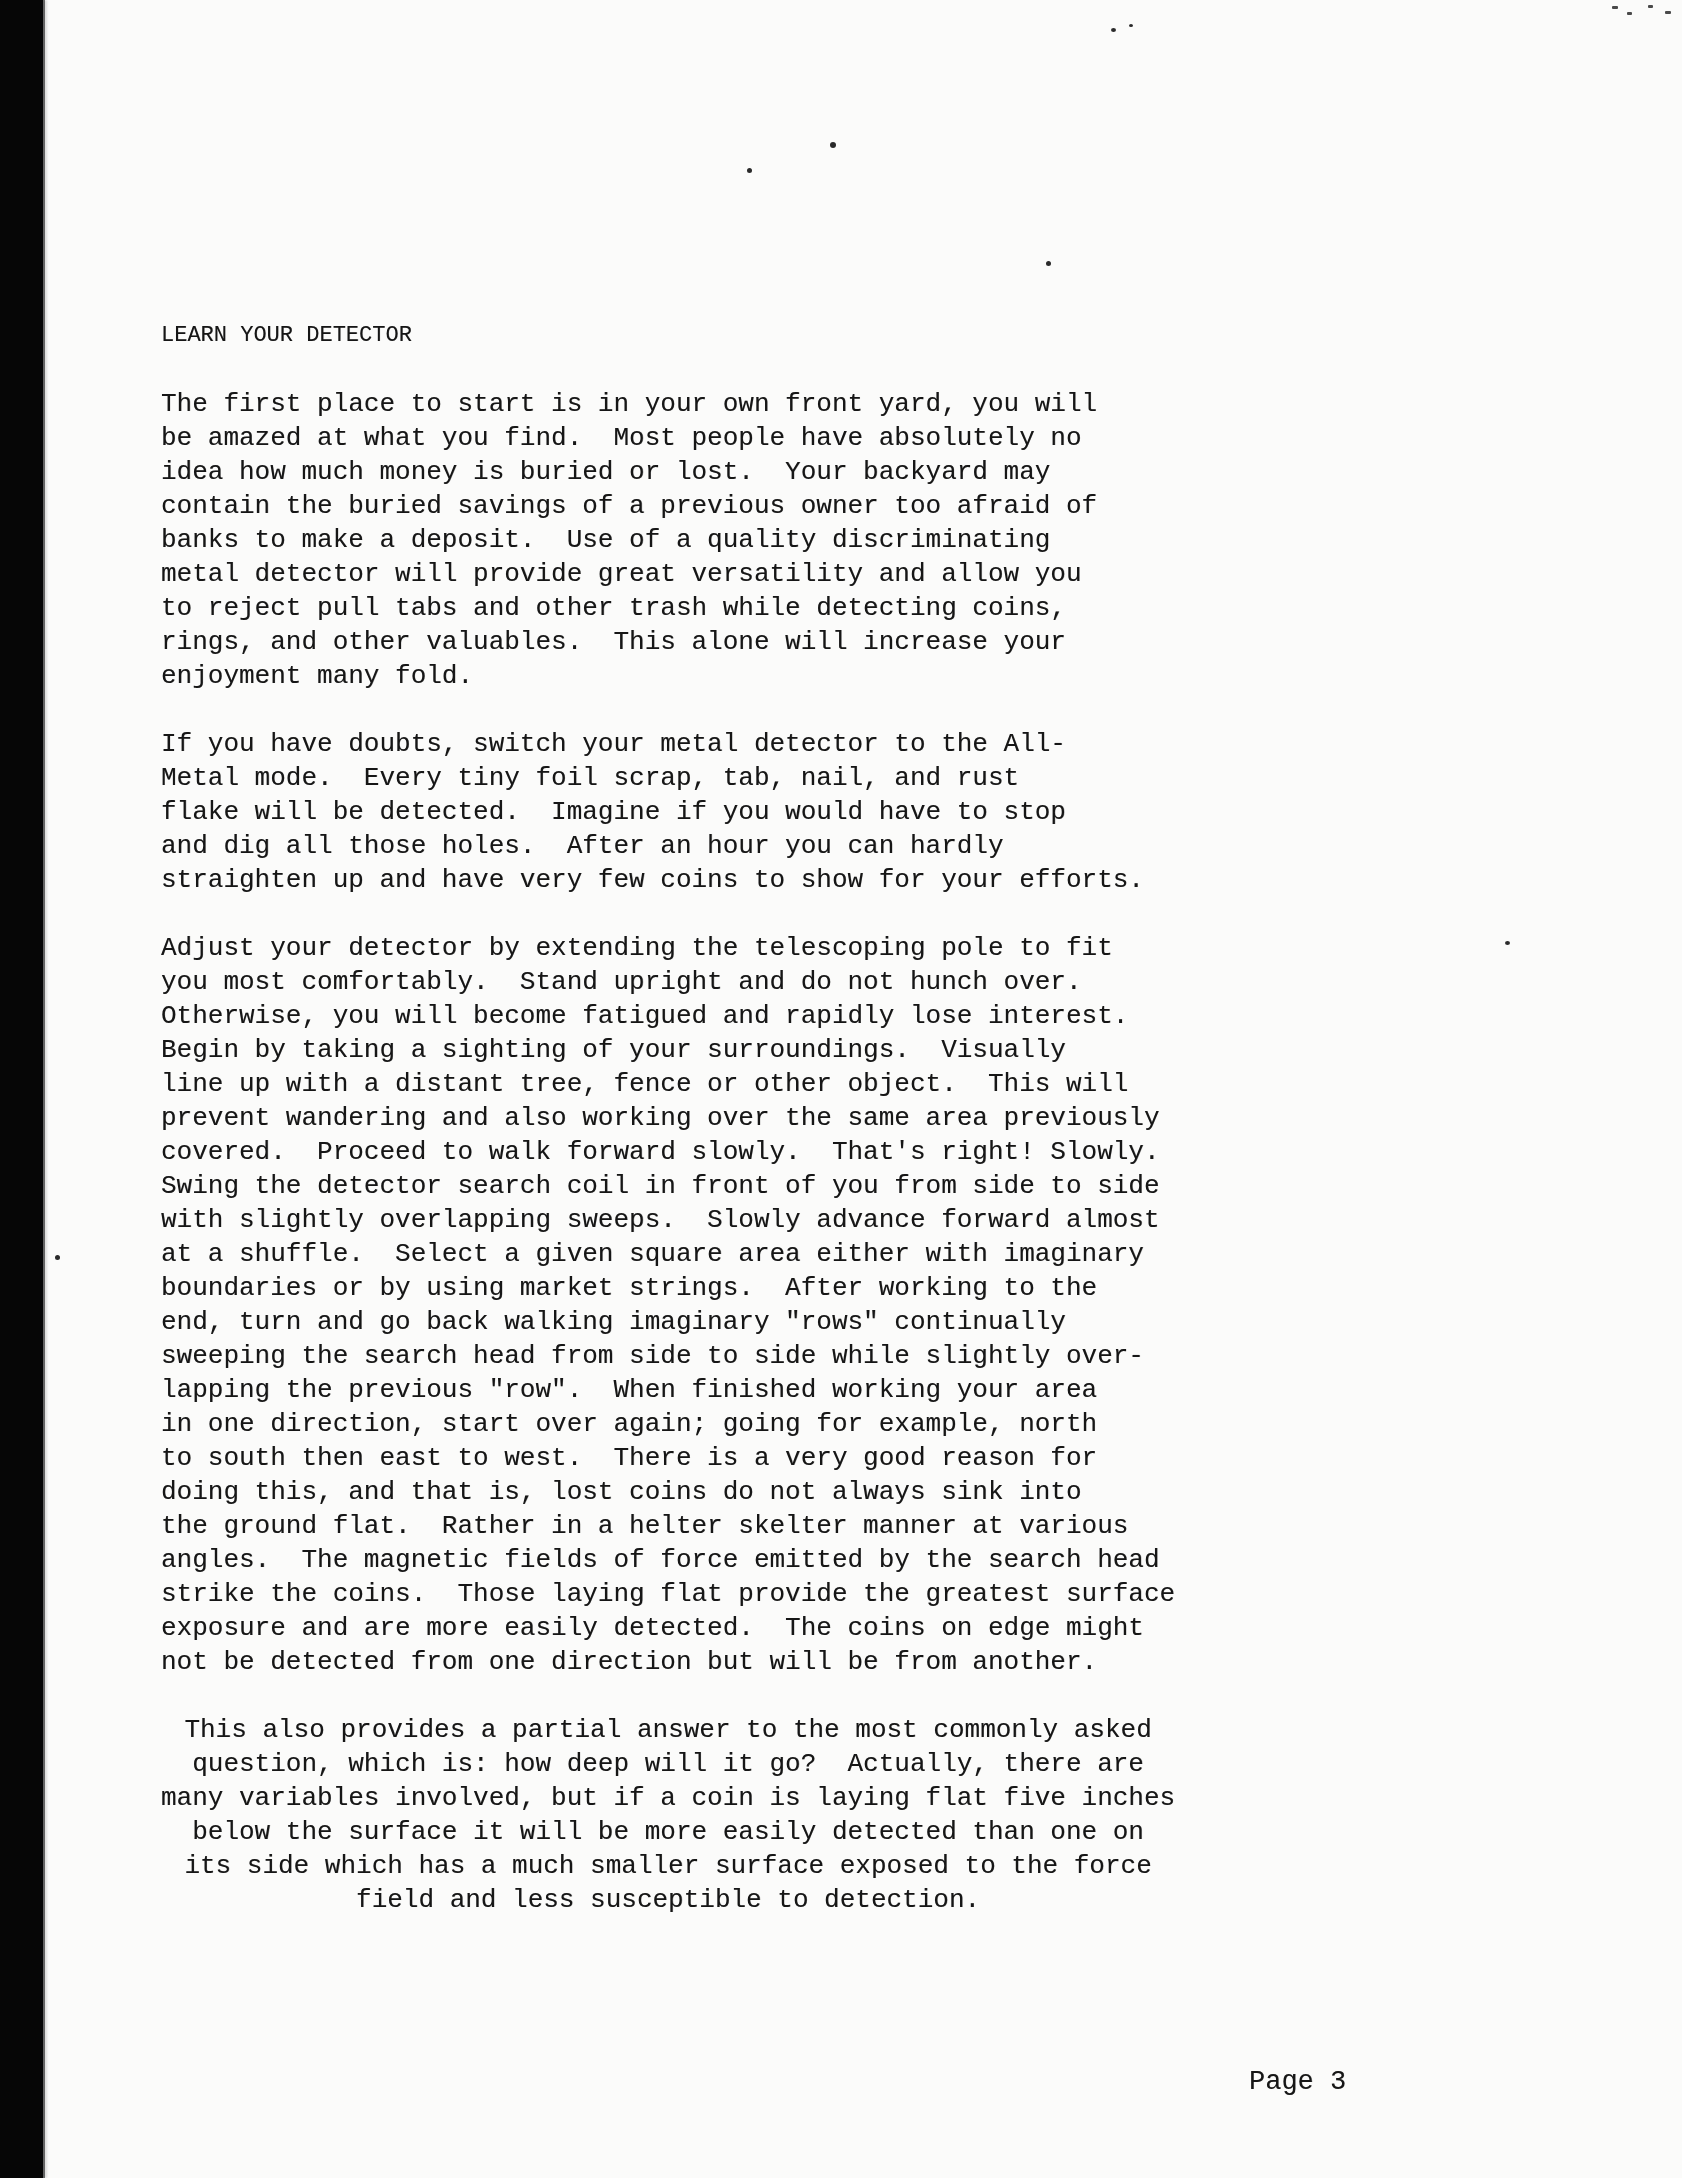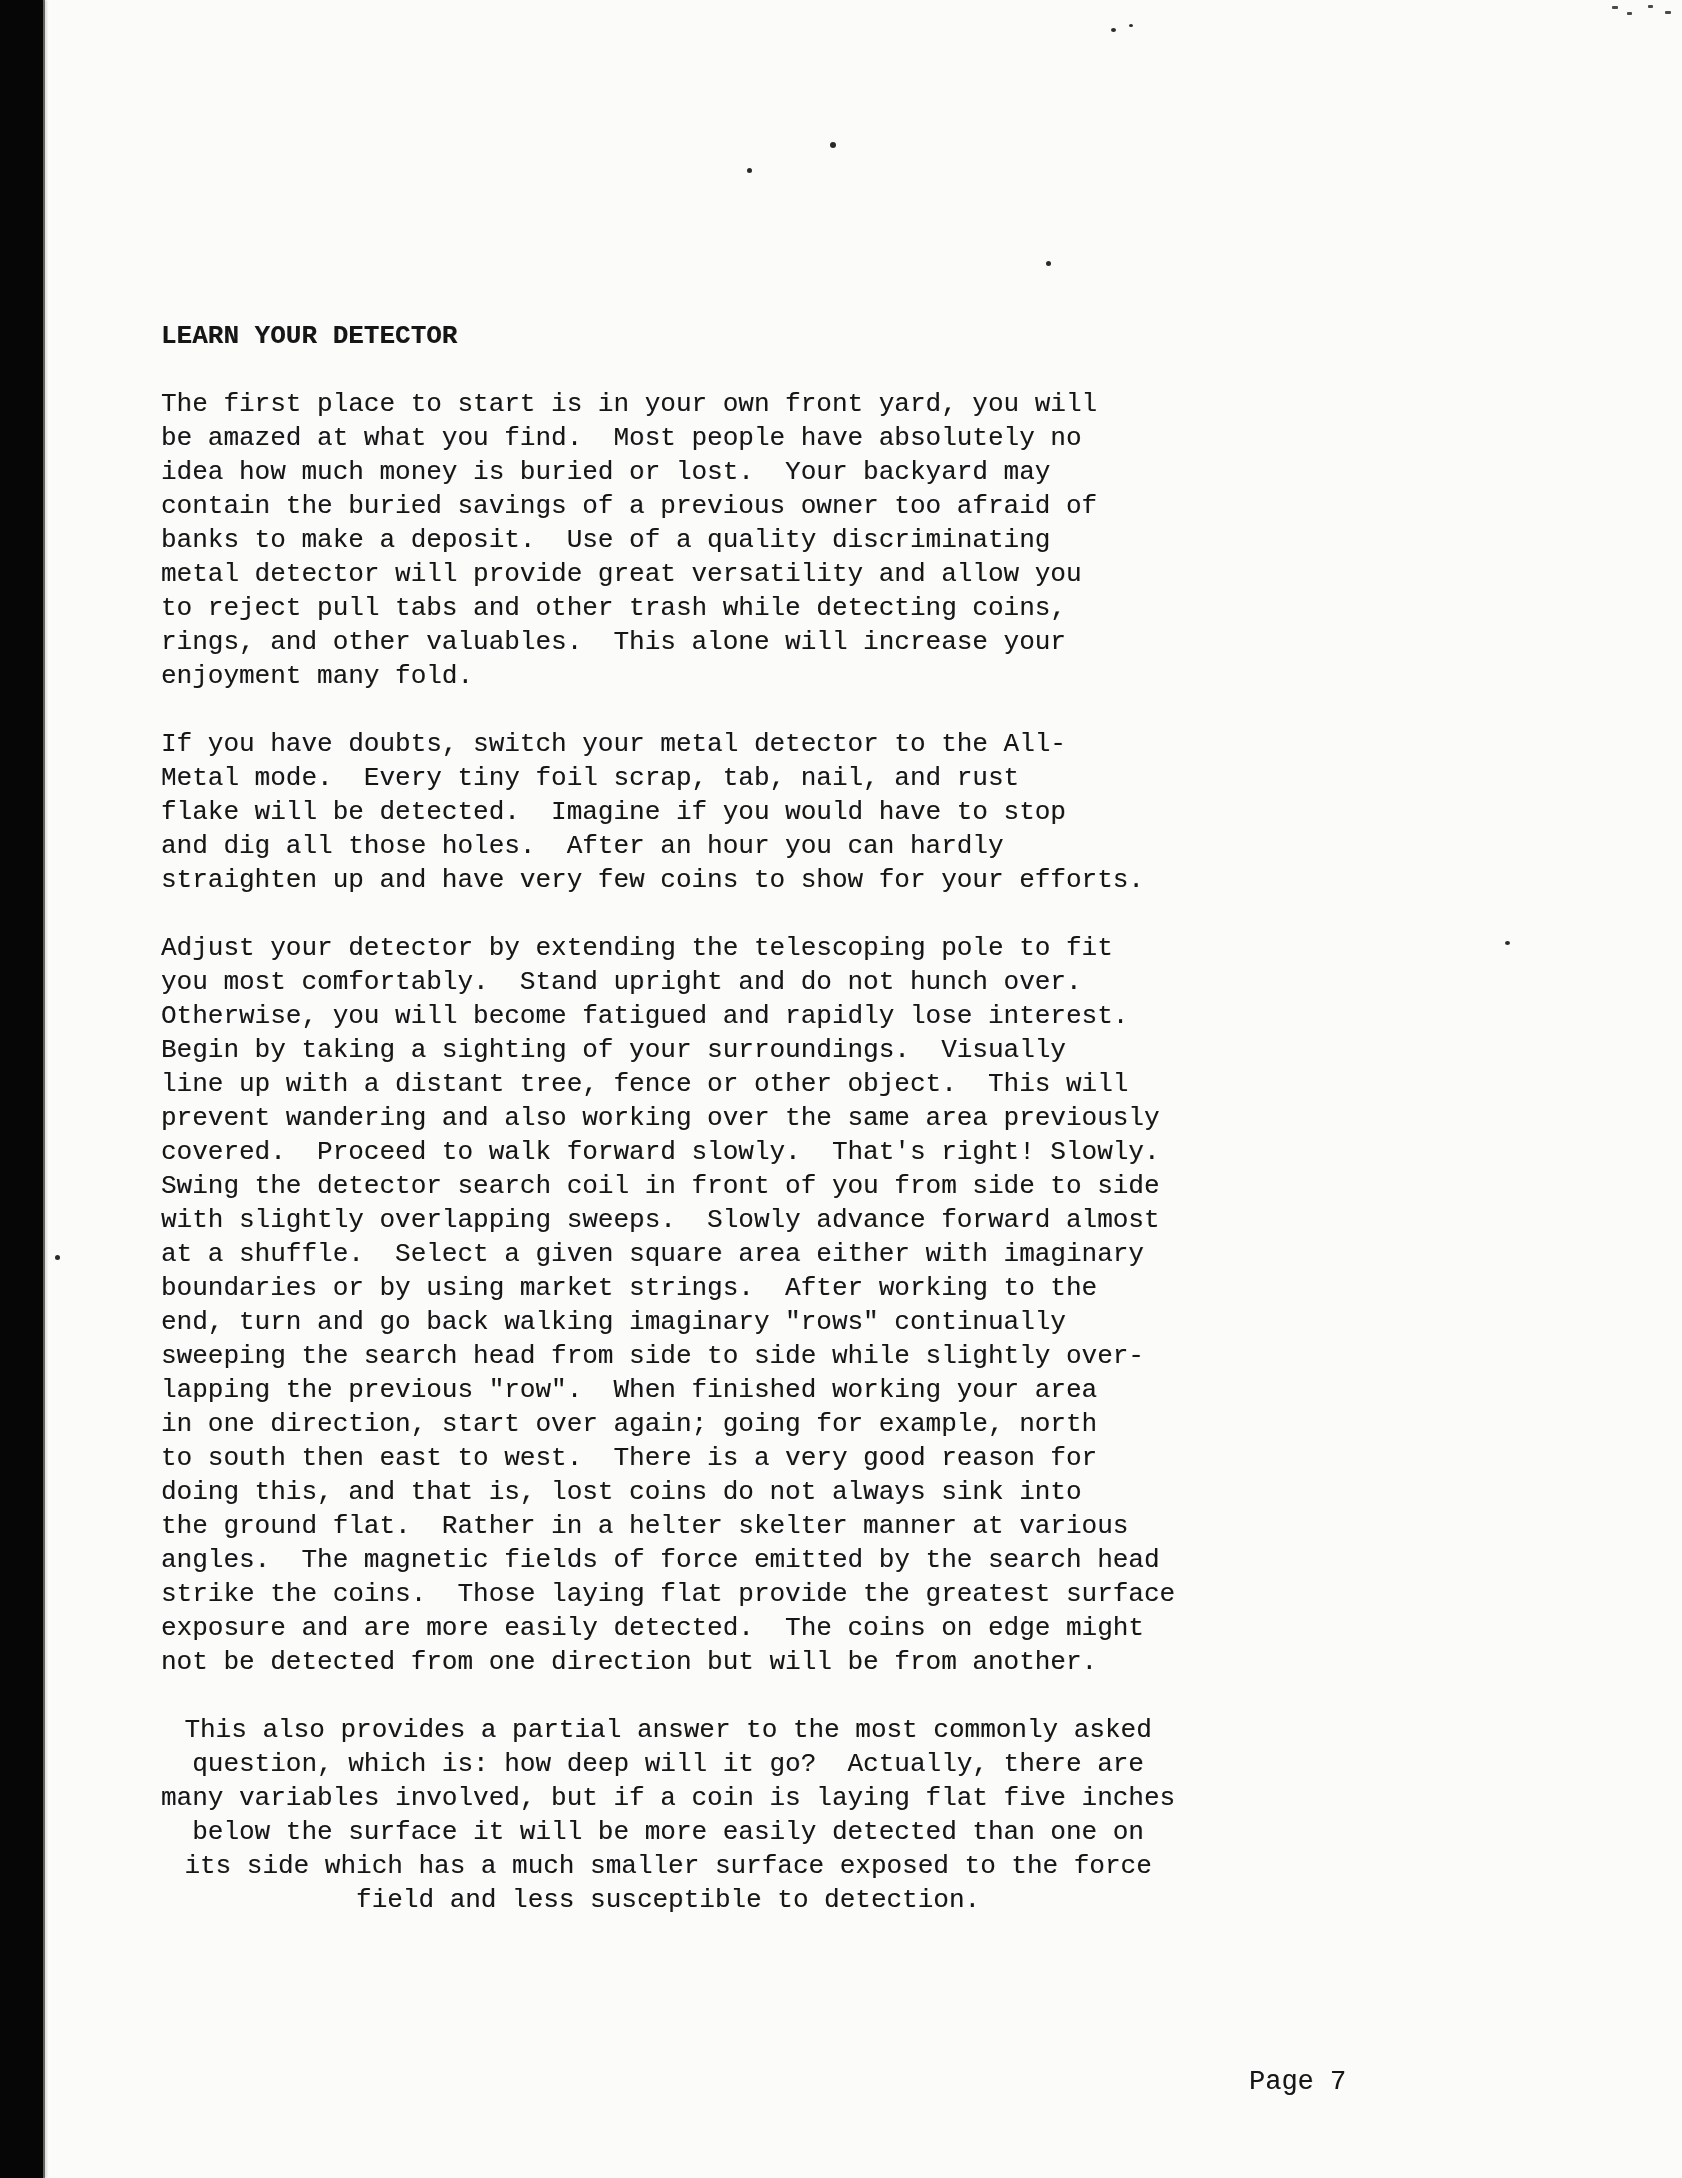--- a/index.html
+++ b/index.html
@@ -25,21 +25,21 @@
     background:var(--bar);
     box-shadow:2px 0 0 rgba(0,0,0,.55), 4px 0 2px rgba(0,0,0,.12);
   }
   .content{
     position:absolute;left:161px;top:319px;
     font-size:26px;line-height:34px;
     color:var(--ink);
     text-shadow:0.3px 0.3px 0 rgba(22,22,22,.35);
   }
   .title{
-    font-size:26px;font-weight:bold;
+    font-size:22px;font-weight:normal;
     margin:0 0 34px 0;
     white-space:pre;
   }
   .para{
     margin:0 0 34px 0;
     white-space:pre;
   }
   .para:last-child{margin-bottom:0;text-align:center;}
   .page-number{
     position:absolute;left:1249px;top:2065px;
@@ -115,16 +115,16 @@
 exposure and are more easily detected.  The coins on edge might
 not be detected from one direction but will be from another.</p>
     <p class="para">This also provides a partial answer to the most commonly asked
 question, which is: how deep will it go?  Actually, there are
 many variables involved, but if a coin is laying flat five inches
 below the surface it will be more easily detected than one on
 its side which has a much smaller surface exposed to the force
 field and less susceptible to detection.</p>
   </main>
 
-  <div class="page-number">Page 7</div>
+  <div class="page-number">Page 3</div>
 
 </div>
 
 
 </body></html>

